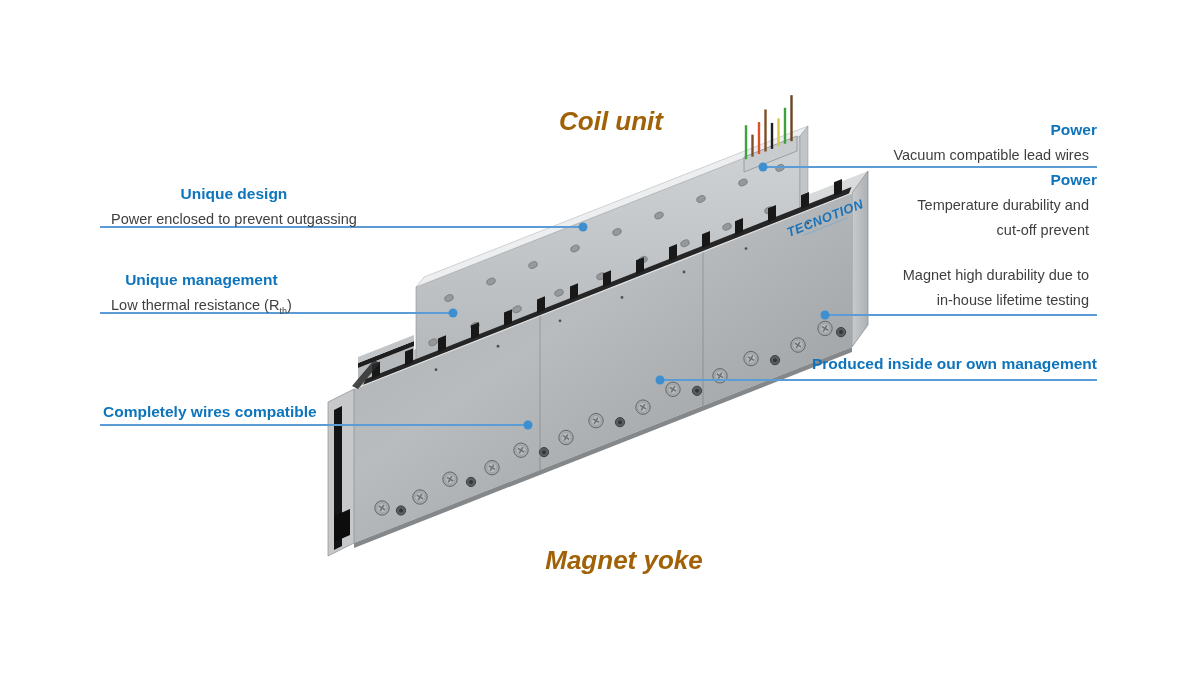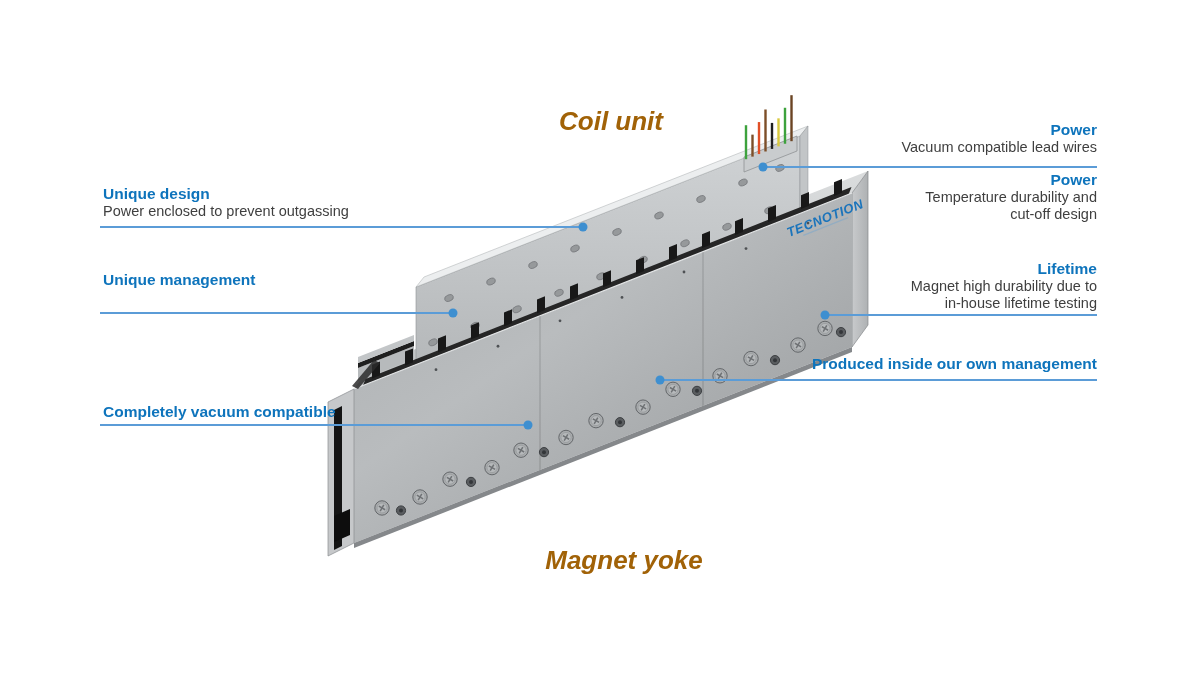--- a/index.html
+++ b/index.html
@@ -1,22 +1,22 @@
 <!DOCTYPE html>
 <html><head>
 <meta charset="utf-8">
 <style>
   html,body{margin:0;padding:0;background:#ffffff;}
   .stage{position:relative;width:1200px;height:675px;background:#ffffff;overflow:hidden;
          font-family:"Liberation Sans",sans-serif;}
   .sec-title{position:absolute;font-size:26px;font-weight:700;color:#a16207;
              transform:translateX(-50%);white-space:nowrap;font-style:italic;}
-  .callout{position:absolute;white-space:nowrap;}
+  .callout{position:absolute;white-space:nowrap;text-align:center;}
   .callout h3{margin:0;font-size:15.5px;line-height:19px;font-weight:700;color:#0e74bc;}
-  .callout p{margin:0;font-size:14.5px;line-height:16.5px;color:#3f3f3f;}
+  .callout p{margin:8px;font-size:14.5px;line-height:16.5px;color:#3f3f3f;}
   .callout.right{text-align:right;}
   .callout sub{font-size:9px;}
   .leader{position:absolute;height:2px;background:#5b9cd7;}
   .dot{position:absolute;width:9px;height:9px;border-radius:50%;background:#3e8fd0;
        transform:translate(-50%,-50%);}
   svg{position:absolute;left:0;top:0;}
 </style>
 </head>
 <body>
 
@@ -225,39 +225,39 @@
   <div class="leader" style="left:660px;top:379px;width:437px"></div>
   <div class="dot" style="left:660px;top:380px"></div>
 
   <div class="callout left" style="left:103px;top:184px">
     <h3>Unique design</h3>
     <p>Power enclosed to prevent outgassing</p>
   </div>
 
   <div class="callout left" style="left:103px;top:270px">
     <h3>Unique management</h3>
+    <p><span>Low thermal resistance (R</span><sub>th</sub><span>)</span></p>
   </div>
 
   <div class="callout left" style="left:103px;top:402px">
-    <h3>Completely vacuum compatible</h3>
+    <h3>Completely wires compatible</h3>
   </div>
 
   <div class="callout right" style="right:103px;top:120px">
     <h3>Power</h3>
     <p>Vacuum compatible lead wires</p>
   </div>
 
   <div class="callout right" style="right:103px;top:170px">
     <h3>Power</h3>
     <p>Temperature durability and</p>
-    <p>cut-off design</p>
+    <p>cut-off prevent</p>
   </div>
 
   <div class="callout right" style="right:103px;top:259px">
-    <h3>Lifetime</h3>
     <p>Magnet high durability due to</p>
     <p>in-house lifetime testing</p>
   </div>
 
   <div class="callout right" style="right:103px;top:354px">
     <h3>Produced inside our own management</h3>
   </div>
 
 </div>
 

